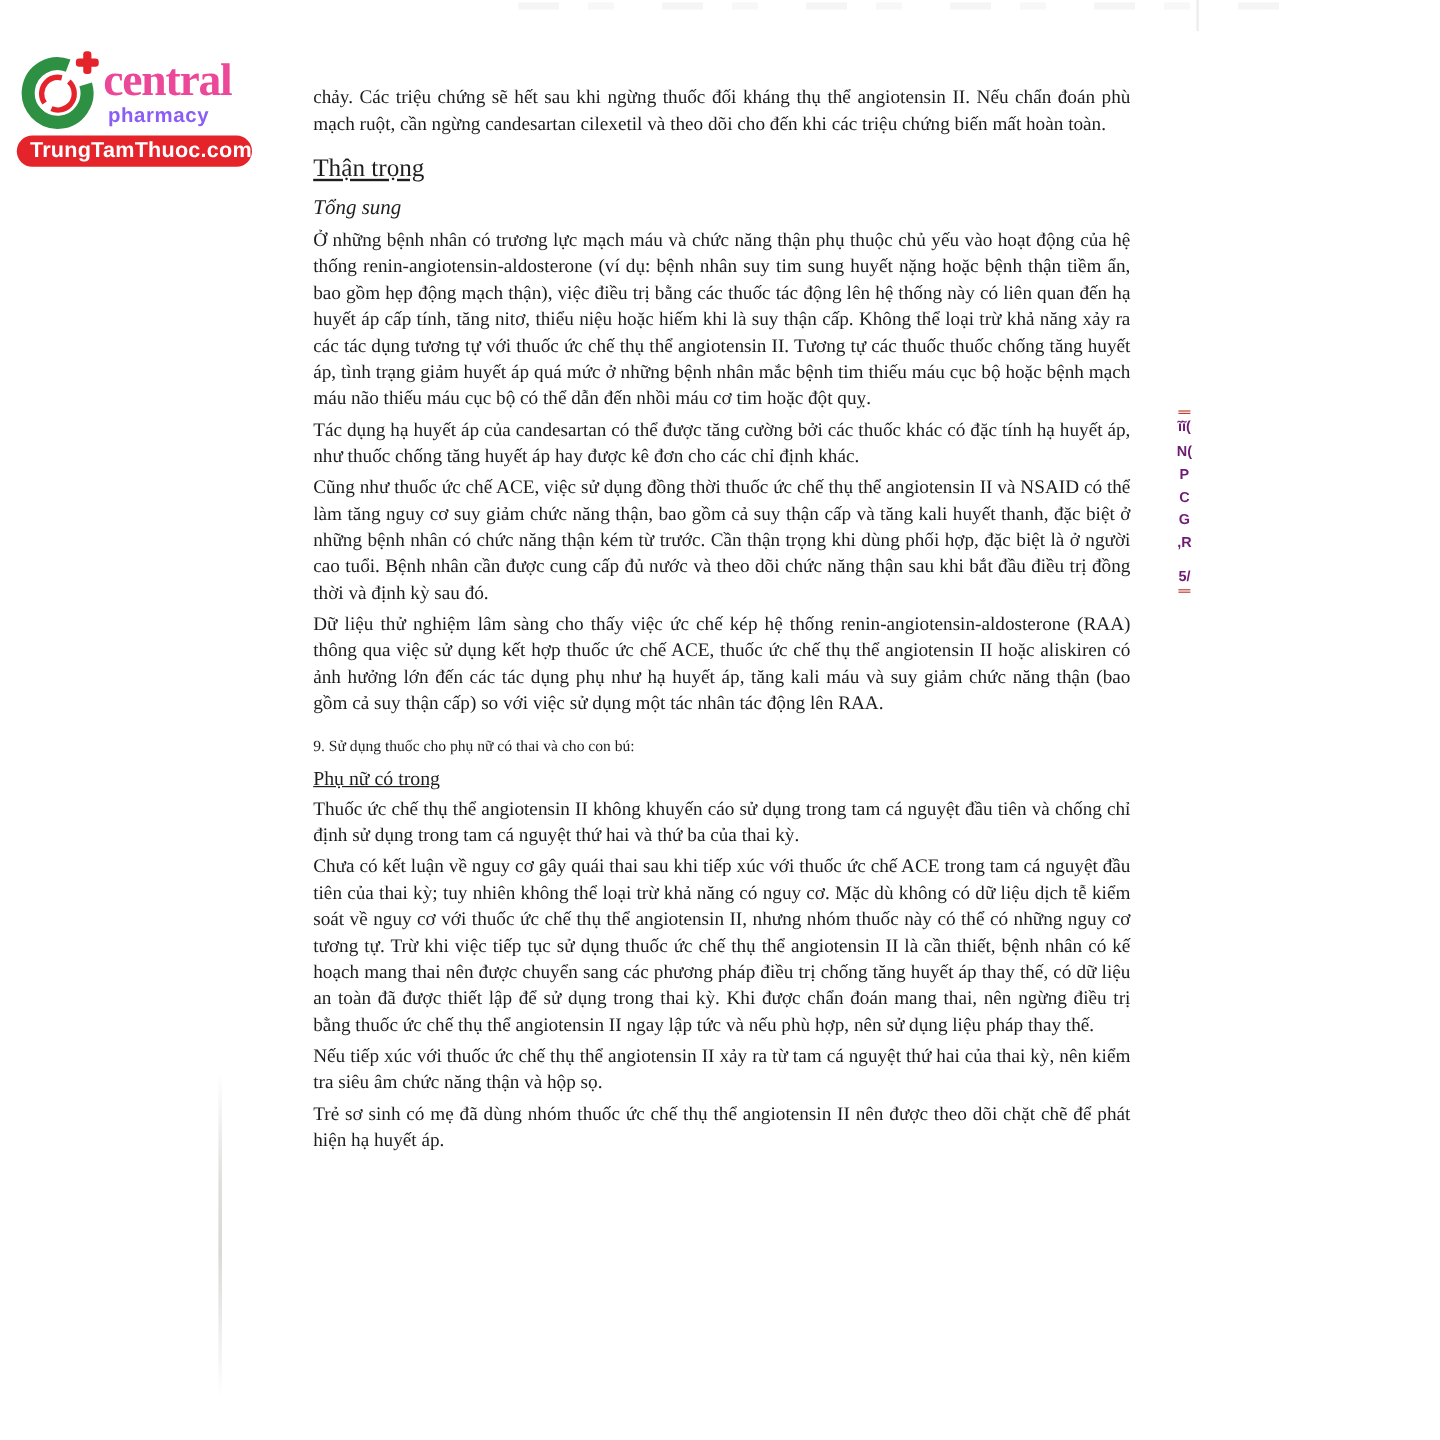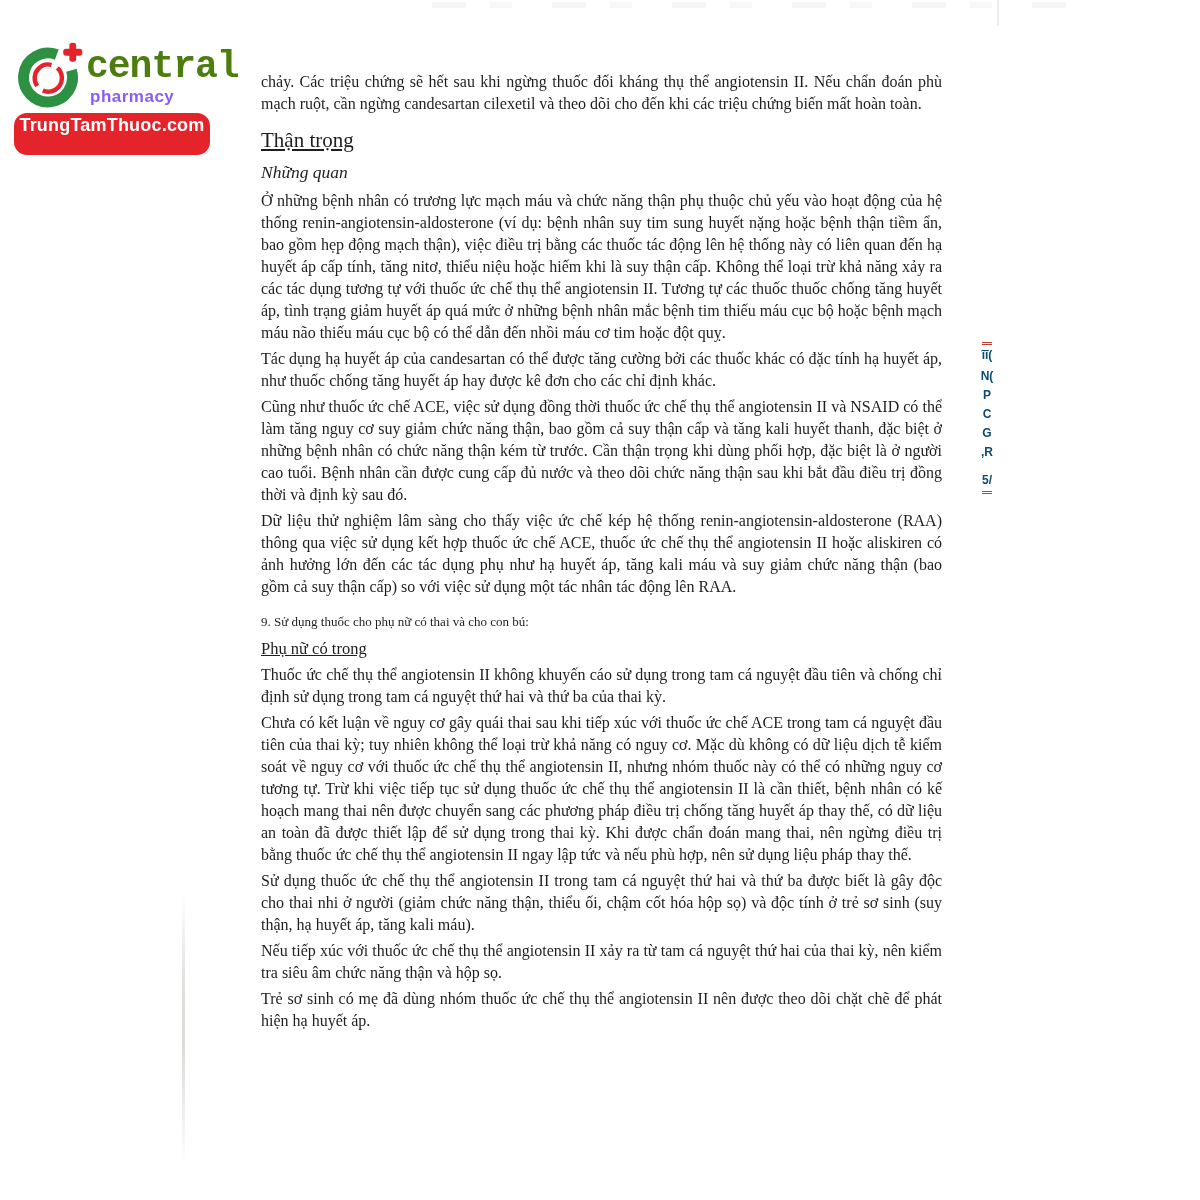--- a/index.html
+++ b/index.html
@@ -8,54 +8,54 @@
     font-family:"Liberation Serif","DejaVu Serif",serif;
     overflow:hidden;
   }
   .page{position:absolute;inset:0;background:#ffffff;}
 
   
   .watermark{position:absolute;left:12px;top:40px;width:200px;height:100px;}
   .logo-mark{position:absolute;left:4px;top:0;width:70px;height:68px;}
   .logo-brand{
     position:absolute;left:74px;top:8px;
-    font-family:Liberation Mono, monospace;
+    font-family:Liberation Serif, serif;
     font-weight:bold;font-size:38px;line-height:38px;letter-spacing:-1px;
-    color:#4d7c0f;
+    color:#ec4899;
   }
   .logo-sub{
     position:absolute;left:78px;top:47px;
     font-family:"Liberation Sans","DejaVu Sans",sans-serif;
     font-weight:bold;font-size:17px;letter-spacing:0.5px;
     color:#8b5cf6;
   }
   .logo-badge{
-    position:absolute;left:2px;top:73px;width:196px;height:42px;
+    position:absolute;left:2px;top:73px;width:196px;height:26px;
     background:#e4232b;border-radius:13px;
     color:#ffffff;font-family:"Liberation Sans","DejaVu Sans",sans-serif;
-    font-weight:bold;font-size:18px;line-height:25px;text-align:center;
+    font-weight:bold;font-size:18px;line-height:25px;text-align:right;
     letter-spacing:0.2px;
   }
 
   
   .content{
     position:absolute;left:261px;top:71px;width:681px;
     color:#1e1e1e;font-size:16px;line-height:22px;text-align:justify;
   }
   .content p,.content h3,.content h4{margin:0 0 4px 0;padding:0;font-weight:normal;}
   .h-caution{font-weight:bold;text-decoration:underline;font-size:21px;margin-top:14px !important;}
   .h-overview{font-weight:bold;font-style:italic;font-size:17.5px;margin-top:10px !important;margin-bottom:7px !important;}
   .h-section{font-weight:bold;font-size:13px;margin-top:13px !important;}
   .h-pregnant{text-decoration:underline;font-size:16.5px;margin-top:5px !important;}
 
   
   .stamp{
     position:absolute;left:974px;top:342px;width:26px;
     display:flex;flex-direction:column;align-items:center;
-    color:#0c4a6e;font-family:"Liberation Sans","DejaVu Sans",sans-serif;
+    color:#701a75;font-family:"Liberation Sans","DejaVu Sans",sans-serif;
     font-size:12px;font-weight:bold;line-height:19px;
   }
   .stamp .frag{display:block;text-align:center;}
   .stamp .frag.first{border-top:3px double #bf4136;padding-top:1px;margin-bottom:2px;}
   .stamp .frag.last{border-bottom:3px double #bf4136;padding-bottom:1px;margin-top:9px;}
 
   
   .fold-line{
     position:absolute;left:182px;top:893px;width:3px;height:272px;
     background:linear-gradient(to bottom,rgba(200,200,200,0) 0%,rgba(195,198,190,.55) 35%,rgba(190,195,185,.6) 55%,rgba(205,205,205,.25) 85%,rgba(210,210,210,0) 100%);
@@ -82,30 +82,29 @@
       <rect x="68" y="13" width="28" height="10" rx="4" fill="#e4232b"></rect>
     </svg>
     <div class="logo-brand">central</div>
     <div class="logo-sub">pharmacy</div>
     <div class="logo-badge">TrungTamThuoc.com</div>
   </div>
 
   <div class="content">
     <p class="blk">chảy. Các triệu chứng sẽ hết sau khi ngừng thuốc đối kháng thụ thể angiotensin II. Nếu chẩn đoán phù mạch ruột, cần ngừng candesartan cilexetil và theo dõi cho đến khi các triệu chứng biến mất hoàn toàn.</p>
     <h3 class="blk h-caution">Thận trọng</h3>
-    <h4 class="blk h-overview">Những quan</h4>
+    <h4 class="blk h-overview">Tổng sung</h4>
     <p class="blk">Ở những bệnh nhân có trương lực mạch máu và chức năng thận phụ thuộc chủ yếu vào hoạt động của hệ thống renin-angiotensin-aldosterone (ví dụ: bệnh nhân suy tim sung huyết nặng hoặc bệnh thận tiềm ẩn, bao gồm hẹp động mạch thận), việc điều trị bằng các thuốc tác động lên hệ thống này có liên quan đến hạ huyết áp cấp tính, tăng nitơ, thiểu niệu hoặc hiếm khi là suy thận cấp. Không thể loại trừ khả năng xảy ra các tác dụng tương tự với thuốc ức chế thụ thể angiotensin II. Tương tự các thuốc thuốc chống tăng huyết áp, tình trạng giảm huyết áp quá mức ở những bệnh nhân mắc bệnh tim thiếu máu cục bộ hoặc bệnh mạch máu não thiếu máu cục bộ có thể dẫn đến nhồi máu cơ tim hoặc đột quỵ.</p>
     <p class="blk">Tác dụng hạ huyết áp của candesartan có thể được tăng cường bởi các thuốc khác có đặc tính hạ huyết áp, như thuốc chống tăng huyết áp hay được kê đơn cho các chỉ định khác.</p>
     <p class="blk">Cũng như thuốc ức chế ACE, việc sử dụng đồng thời thuốc ức chế thụ thể angiotensin II và NSAID có thể làm tăng nguy cơ suy giảm chức năng thận, bao gồm cả suy thận cấp và tăng kali huyết thanh, đặc biệt ở những bệnh nhân có chức năng thận kém từ trước. Cần thận trọng khi dùng phối hợp, đặc biệt là ở người cao tuổi. Bệnh nhân cần được cung cấp đủ nước và theo dõi chức năng thận sau khi bắt đầu điều trị đồng thời và định kỳ sau đó.</p>
     <p class="blk">Dữ liệu thử nghiệm lâm sàng cho thấy việc ức chế kép hệ thống renin-angiotensin-aldosterone (RAA) thông qua việc sử dụng kết hợp thuốc ức chế ACE, thuốc ức chế thụ thể angiotensin II hoặc aliskiren có ảnh hưởng lớn đến các tác dụng phụ như hạ huyết áp, tăng kali máu và suy giảm chức năng thận (bao gồm cả suy thận cấp) so với việc sử dụng một tác nhân tác động lên RAA.</p>
     <h3 class="blk h-section">9. Sử dụng thuốc cho phụ nữ có thai và cho con bú:</h3>
     <h4 class="blk h-pregnant">Phụ nữ có trong</h4>
     <p class="blk">Thuốc ức chế thụ thể angiotensin II không khuyến cáo sử dụng trong tam cá nguyệt đầu tiên và chống chỉ định sử dụng trong tam cá nguyệt thứ hai và thứ ba của thai kỳ.</p>
     <p class="blk">Chưa có kết luận về nguy cơ gây quái thai sau khi tiếp xúc với thuốc ức chế ACE trong tam cá nguyệt đầu tiên của thai kỳ; tuy nhiên không thể loại trừ khả năng có nguy cơ. Mặc dù không có dữ liệu dịch tễ kiểm soát về nguy cơ với thuốc ức chế thụ thể angiotensin II, nhưng nhóm thuốc này có thể có những nguy cơ tương tự. Trừ khi việc tiếp tục sử dụng thuốc ức chế thụ thể angiotensin II là cần thiết, bệnh nhân có kế hoạch mang thai nên được chuyển sang các phương pháp điều trị chống tăng huyết áp thay thế, có dữ liệu an toàn đã được thiết lập để sử dụng trong thai kỳ. Khi được chẩn đoán mang thai, nên ngừng điều trị bằng thuốc ức chế thụ thể angiotensin II ngay lập tức và nếu phù hợp, nên sử dụng liệu pháp thay thế.</p>
-    <p class="blk">Sử dụng thuốc ức chế thụ thể angiotensin II trong tam cá nguyệt thứ hai và thứ ba được biết là gây độc cho thai nhi ở người (giảm chức năng thận, thiểu ối, chậm cốt hóa hộp sọ) và độc tính ở trẻ sơ sinh (suy thận, hạ huyết áp, tăng kali máu).</p>
     <p class="blk">Nếu tiếp xúc với thuốc ức chế thụ thể angiotensin II xảy ra từ tam cá nguyệt thứ hai của thai kỳ, nên kiểm tra siêu âm chức năng thận và hộp sọ.</p>
     <p class="blk">Trẻ sơ sinh có mẹ đã dùng nhóm thuốc ức chế thụ thể angiotensin II nên được theo dõi chặt chẽ để phát hiện hạ huyết áp.</p>
   </div>
 
   <div class="stamp">
     <span class="frag first">ĩĩ(</span>
     <span class="frag">N(</span>
     <span class="frag">P</span>
     <span class="frag">C</span>
     <span class="frag">G</span>

